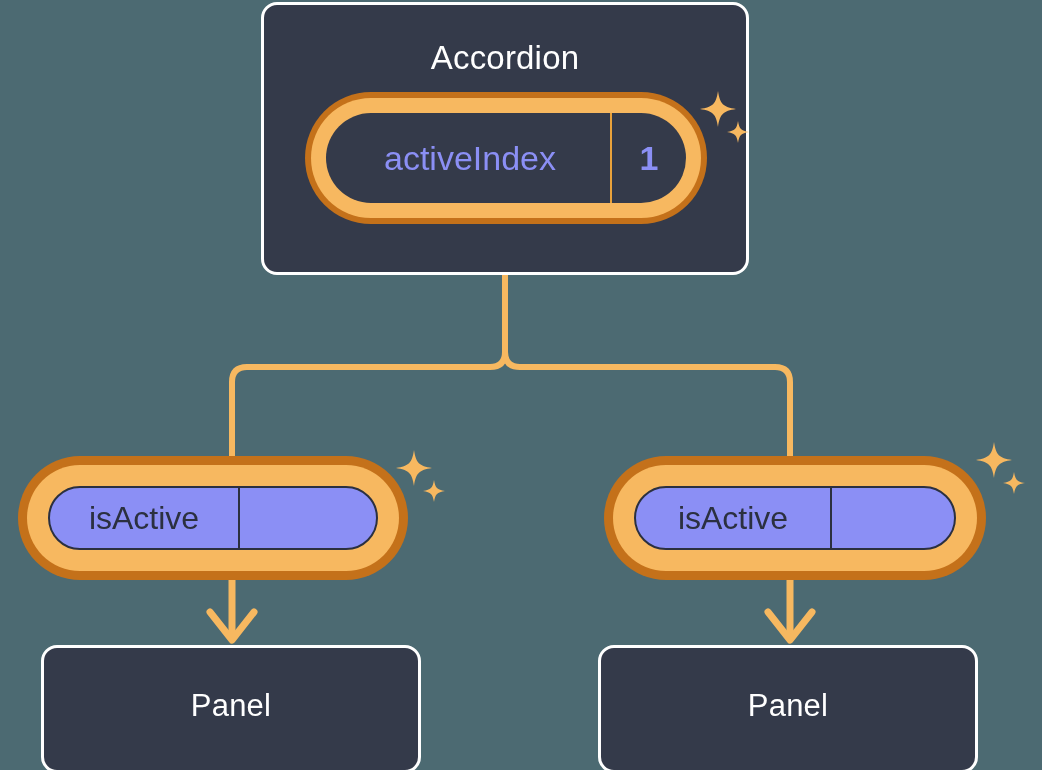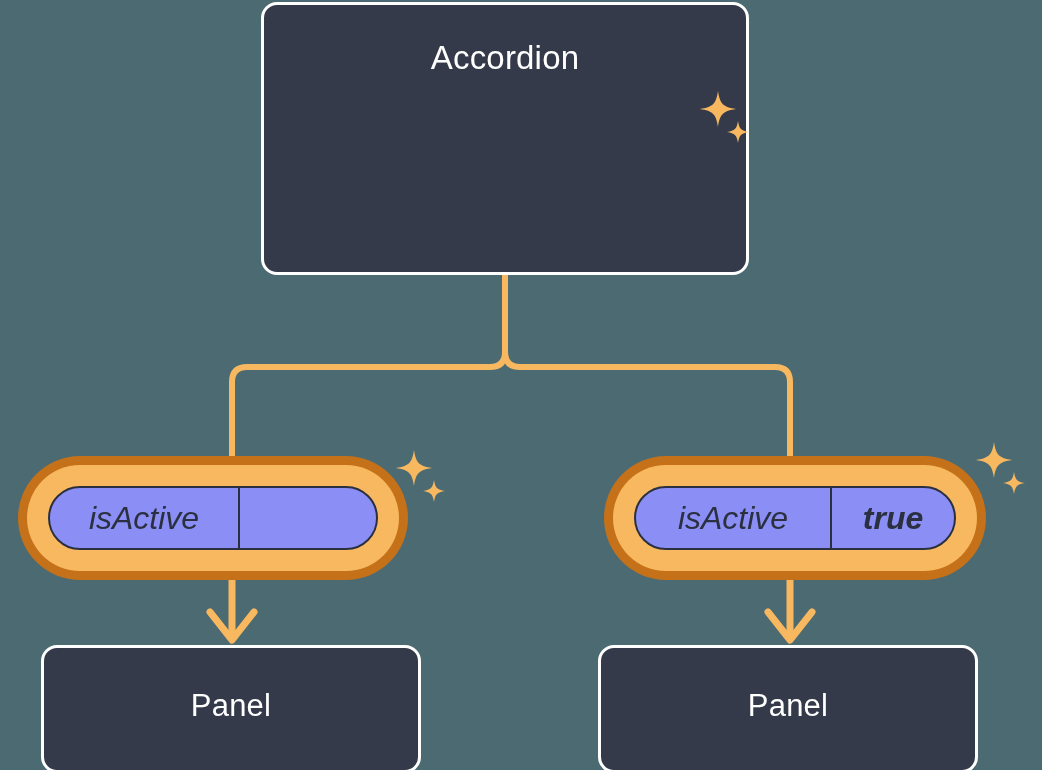--- a/index.html
+++ b/index.html
@@ -117,21 +117,21 @@
     padding-left: 4px;
   }
   #pill-activeindex-inner .pill-val {
     flex: 1 1 auto;
     color: #8b8ff5;
     font-size: 34px;
     font-weight: bold;
   }
 
   
-  .pill-bool-outer { top: 456px; height: 124px; font-style: italic; }
+  .pill-bool-outer { top: 456px; height: 124px; }
   .pill-bool-mid   { left: 9px; top: 9px; right: 9px; bottom: 9px; }
   .pill-bool-inner {
     left: 21px; top: 21px; right: 21px; bottom: 21px;
     background: #8b8ff5;
     border: 2px solid #2b3040;
   }
   .pill-bool-inner .pill-key {
     color: #2b3040;
     font-size: 32px;
     border-right: 2px solid #2b3040;
@@ -171,20 +171,28 @@
     <path d="M210 612 L232 640 L254 612" fill="none" stroke="#f7b860" stroke-width="7" stroke-linecap="round" stroke-linejoin="round"></path>
 
     <path d="M790 580 L790 636" fill="none" stroke="#f7b860" stroke-width="7"></path>
     <path d="M768 612 L790 640 L812 612" fill="none" stroke="#f7b860" stroke-width="7" stroke-linecap="round" stroke-linejoin="round"></path>
   </svg>
 
   <div class="node-box" id="accordion-box">
     <div class="node-title">Accordion</div>
   </div>
 
+  <div class="pill-outer" id="pill-activeindex-outer">
+    <div class="pill-mid" id="pill-activeindex-mid">
+      <div class="pill-inner" id="pill-activeindex-inner">
+        <div class="pill-key">activeIndex</div>
+        <div class="pill-val">1</div>
+      </div>
+    </div>
+  </div>
 
   <div class="sparkle" style="left:692px; top:85px;">
     <svg width="62" height="62" viewBox="0 0 62 62">
       <path d="M26 6 C28 19 31 22 44 24 C31 26 28 29 26 42 C24 29 21 26 8 24 C21 22 24 19 26 6 Z" fill="#f7b860"></path>
       <path d="M46 36 C47.4 44 49 45.6 57 47 C49 48.4 47.4 50 46 58 C44.6 50 43 48.4 35 47 C43 45.6 44.6 44 46 36 Z" fill="#f7b860"></path>
     </svg>
   </div>
 
   <div class="pill-outer pill-bool-outer" id="pill-isactive-false-outer">
     <div class="pill-mid pill-bool-mid">
@@ -198,21 +206,20 @@
     <svg width="62" height="62" viewBox="0 0 62 62">
       <path d="M22 10 C24 23 27 26 40 28 C27 30 24 33 22 46 C20 33 17 30 4 28 C17 26 20 23 22 10 Z" fill="#f7b860"></path>
       <path d="M42 40 C43.4 48 45 49.6 53 51 C45 52.4 43.4 54 42 62 C40.6 54 39 52.4 31 51 C39 49.6 40.6 48 42 40 Z" fill="#f7b860"></path>
     </svg>
   </div>
 
   <div class="pill-outer pill-bool-outer" id="pill-isactive-true-outer">
     <div class="pill-mid pill-bool-mid">
       <div class="pill-inner pill-bool-inner" id="pill-isactive-true-inner">
         <div class="pill-key">isActive</div>
-        <div class="pill-val">true</div>
       </div>
     </div>
   </div>
 
   <div class="sparkle" style="left:972px; top:432px;">
     <svg width="62" height="62" viewBox="0 0 62 62">
       <path d="M22 10 C24 23 27 26 40 28 C27 30 24 33 22 46 C20 33 17 30 4 28 C17 26 20 23 22 10 Z" fill="#f7b860"></path>
       <path d="M42 40 C43.4 48 45 49.6 53 51 C45 52.4 43.4 54 42 62 C40.6 54 39 52.4 31 51 C39 49.6 40.6 48 42 40 Z" fill="#f7b860"></path>
     </svg>
   </div>

